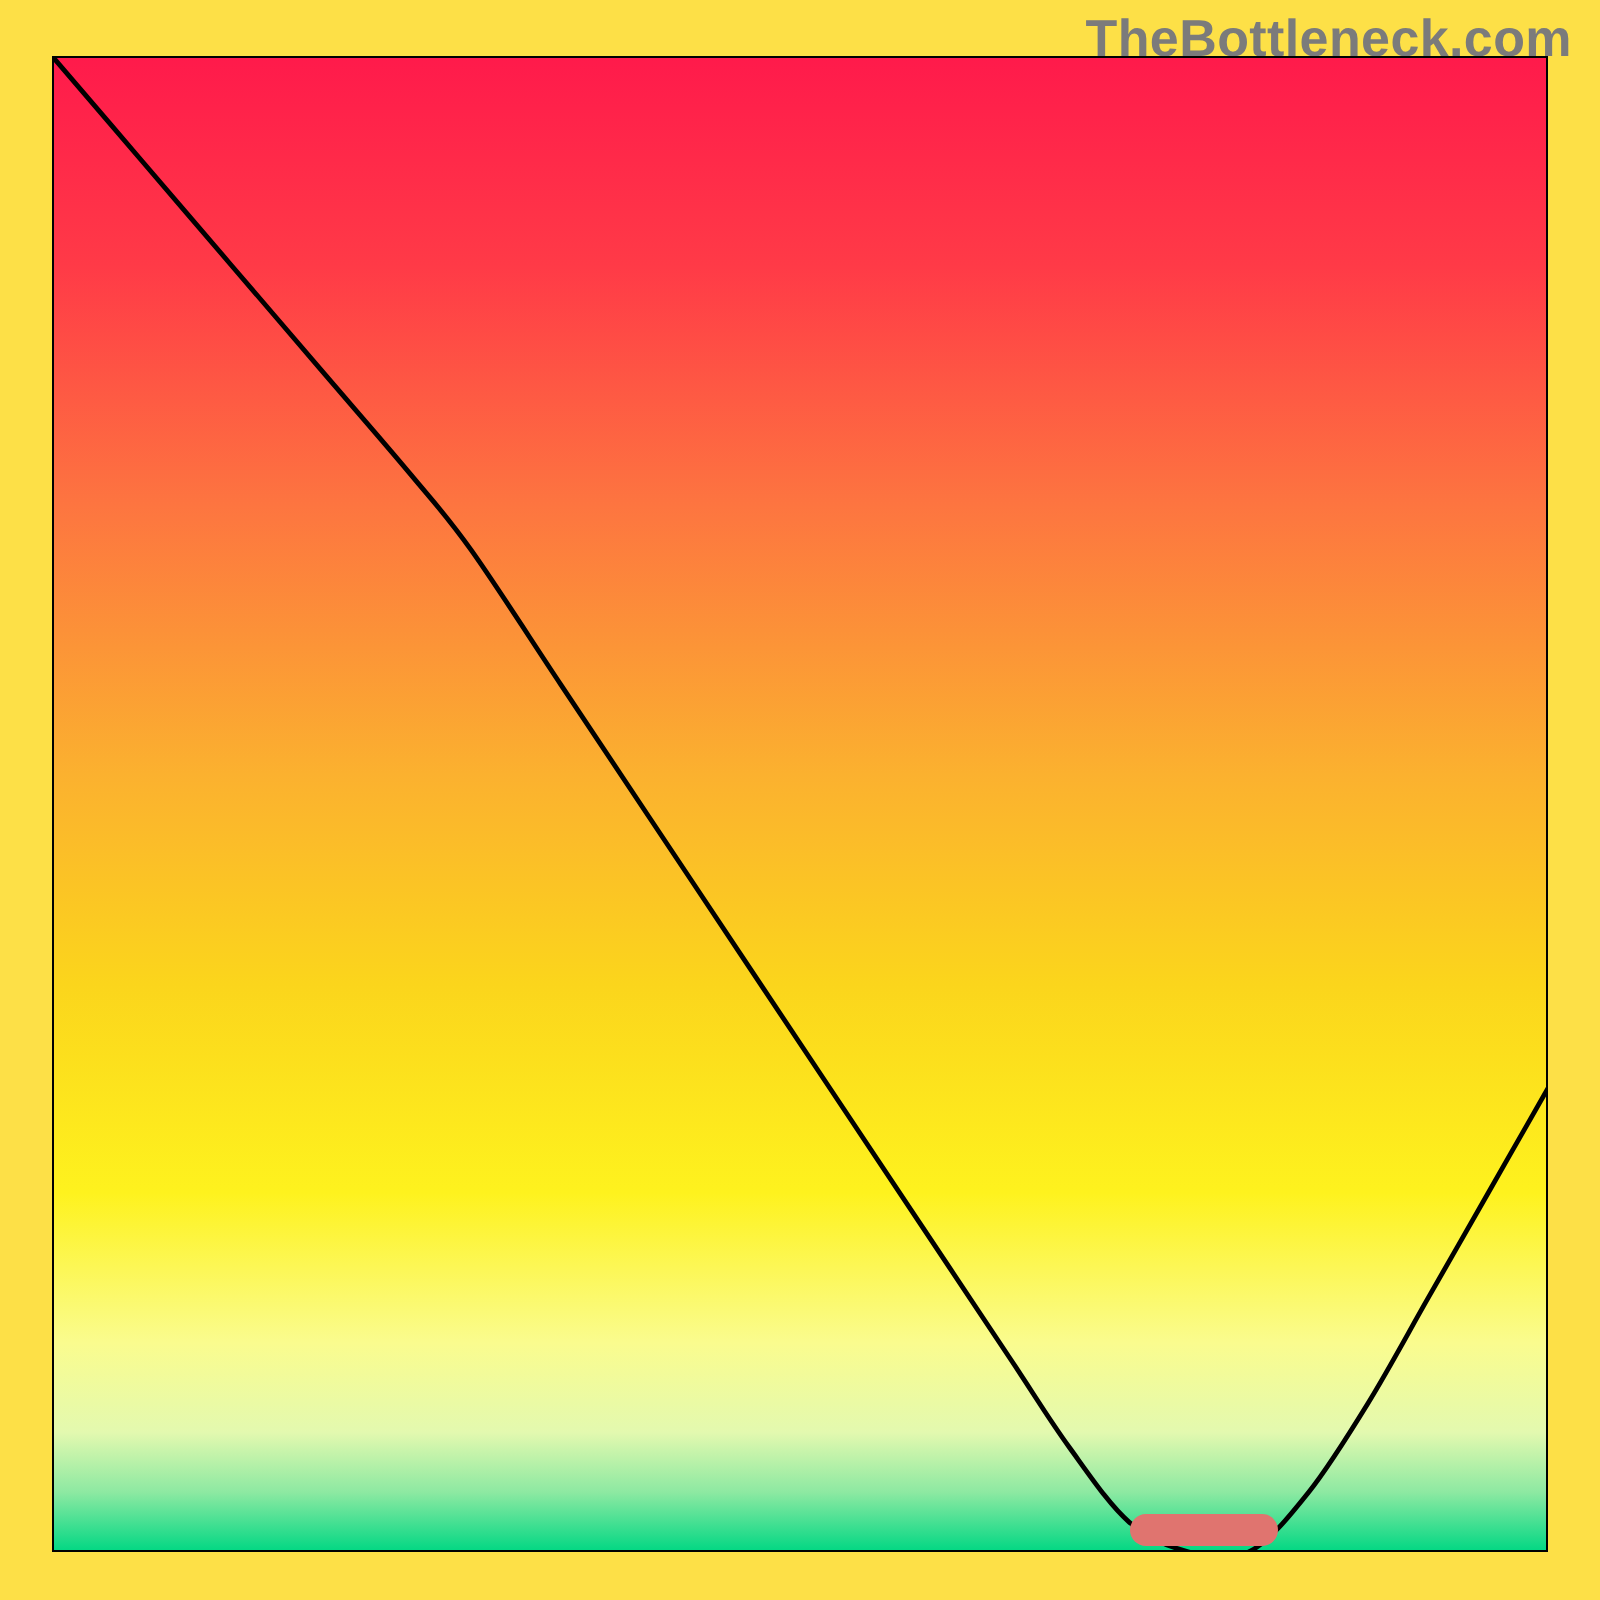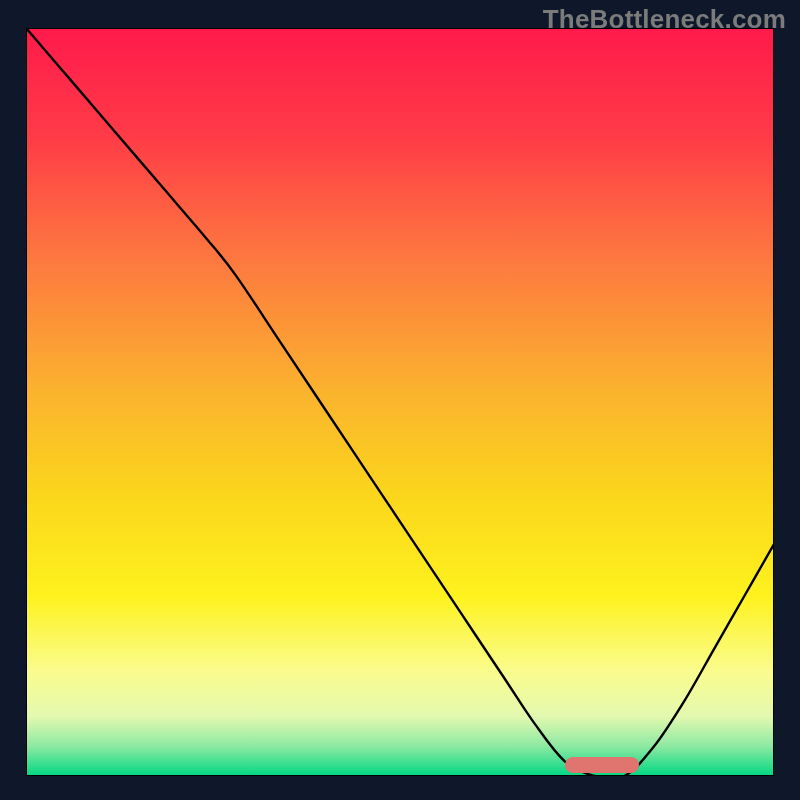--- a/index.html
+++ b/index.html
@@ -1,21 +1,21 @@
 <!DOCTYPE html>
 <html><head>
 <meta charset="utf-8">
 <style>
   * { margin: 0; padding: 0; box-sizing: border-box; }
   html, body { width: 800px; height: 800px; overflow: hidden; background: #fff; }
   .canvas {
     position: relative;
     width: 800px;
     height: 800px;
-    background: #0f172a;
+    background: #fde047;
   }
   .watermark {
     position: absolute;
     top: 4px;
     right: 14px;
     font-family: Arial, Helvetica, sans-serif;
     font-size: 26px;
     font-weight: 600;
     color: #7b7b7b;
     letter-spacing: 0.2px;

